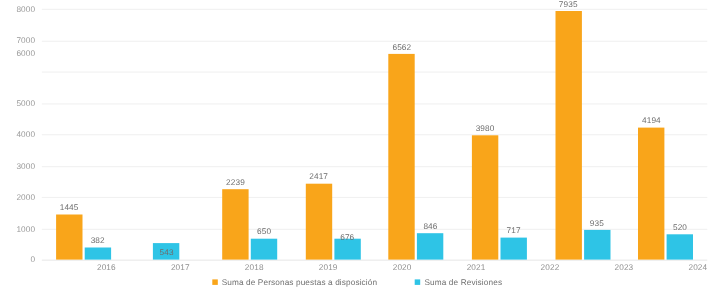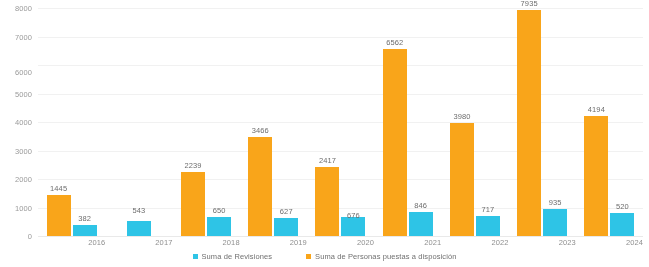--- a/index.html
+++ b/index.html
@@ -153,21 +153,21 @@
   }
 </style>
 </head>
 <body>
 
 <div id="chart-root">
 
   <div class="y-axis">
       <div class="y-tick" style="top: 0px;">8000</div>
       <div class="y-tick" style="top: 28.5px;">7000</div>
-      <div class="y-tick" style="top: 64px; text-align: center;">6000</div>
+      <div class="y-tick" style="top: 40px; text-align: center;">6000</div>
       <div class="y-tick" style="top: 85.5px;">5000</div>
       <div class="y-tick" style="top: 114px;">4000</div>
       <div class="y-tick" style="top: 142.5px;">3000</div>
       <div class="y-tick" style="top: 171px;">2000</div>
       <div class="y-tick" style="top: 199.5px;">1000</div>
       <div class="y-tick" style="top: 228px;">0</div>
     </div>
 
   <div class="plot-area">
     <div class="gridlines">
@@ -187,42 +187,32 @@
             <div class="bar-label" style="bottom: 43.1825px;">1445</div>
             <div class="bar series-a" style="height: 41.1825px; background: rgb(249, 165, 26);"></div>
           </div>
           <div class="bar-wrap">
             <div class="bar-label" style="bottom: 12.887px;">382</div>
             <div class="bar series-b" style="height: 10.887px; background: rgb(46, 196, 230);"></div>
           </div>
         </div>
         <div class="group">
           <div class="bar-wrap">
-            <div class="bar-label" style="bottom: 21px;">543</div>
+            <div class="bar-label" style="bottom: 2px;">543</div>
             <div class="bar series-b" style="height: 15.4755px; background: rgb(46, 196, 230);"></div>
           </div>
         </div>
         <div class="group">
           <div class="bar-wrap">
             <div class="bar-label" style="bottom: 65.8115px;">2239</div>
             <div class="bar series-a" style="height: 63.8115px; background: rgb(249, 165, 26);"></div>
           </div>
           <div class="bar-wrap">
             <div class="bar-label" style="bottom: 20.525px;">650</div>
             <div class="bar series-b" style="height: 18.525px; background: rgb(46, 196, 230);"></div>
-          </div>
-        </div>
-        <div class="group">
-          <div class="bar-wrap">
-            <div class="bar-label" style="bottom: 100.781px;">3466</div>
-            <div class="bar series-a" style="height: 98.781px; background: rgb(249, 165, 26);"></div>
-          </div>
-          <div class="bar-wrap">
-            <div class="bar-label" style="bottom: 19.8695px;">627</div>
-            <div class="bar series-b" style="height: 17.8695px; background: rgb(46, 196, 230);"></div>
           </div>
         </div>
         <div class="group">
           <div class="bar-wrap">
             <div class="bar-label" style="bottom: 70.8845px;">2417</div>
             <div class="bar series-a" style="height: 68.8845px; background: rgb(249, 165, 26);"></div>
           </div>
           <div class="bar-wrap">
             <div class="bar-label" style="bottom: 16px;">676</div>
             <div class="bar series-b" style="height: 19.266px; background: rgb(46, 196, 230);"></div>
@@ -278,22 +268,22 @@
       <div class="x-tick">2019</div>
       <div class="x-tick">2020</div>
       <div class="x-tick">2021</div>
       <div class="x-tick">2022</div>
       <div class="x-tick">2023</div>
       <div class="x-tick">2024</div>
     </div>
 
   <div class="legend">
       <div class="legend-item">
+        <span class="legend-swatch series-a" style="background: rgb(249, 165, 26);"></span>
+        <span class="legend-text">Suma de Personas puestas a disposición</span>
+      </div>
+      <div class="legend-item">
         <span class="legend-swatch series-b" style="background: rgb(46, 196, 230);"></span>
         <span class="legend-text">Suma de Revisiones</span>
       </div>
-      <div class="legend-item">
-        <span class="legend-swatch series-a" style="background: rgb(249, 165, 26);"></span>
-        <span class="legend-text">Suma de Personas puestas a disposición</span>
-      </div>
     </div>
 
 </div>
 
 </body></html>

